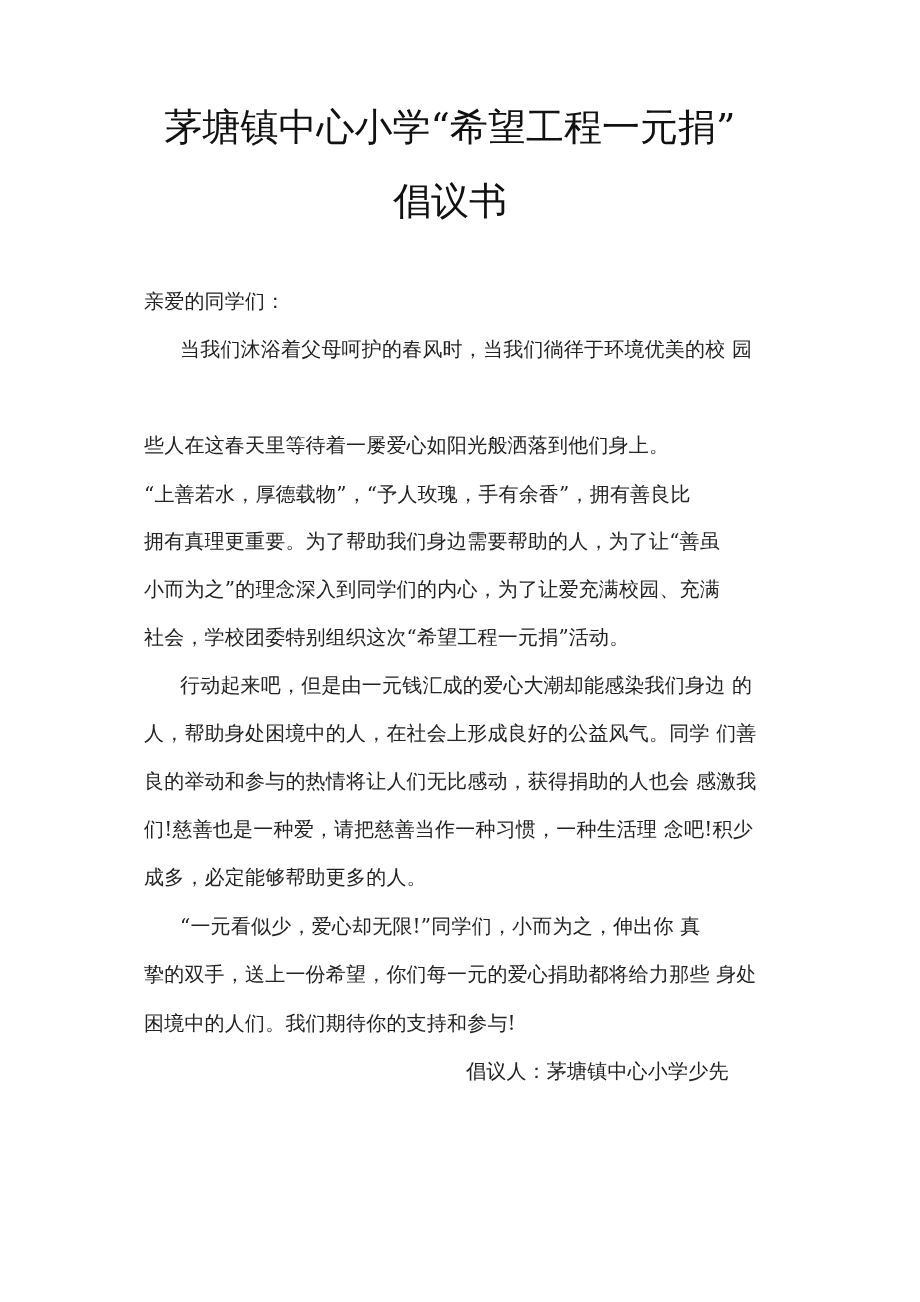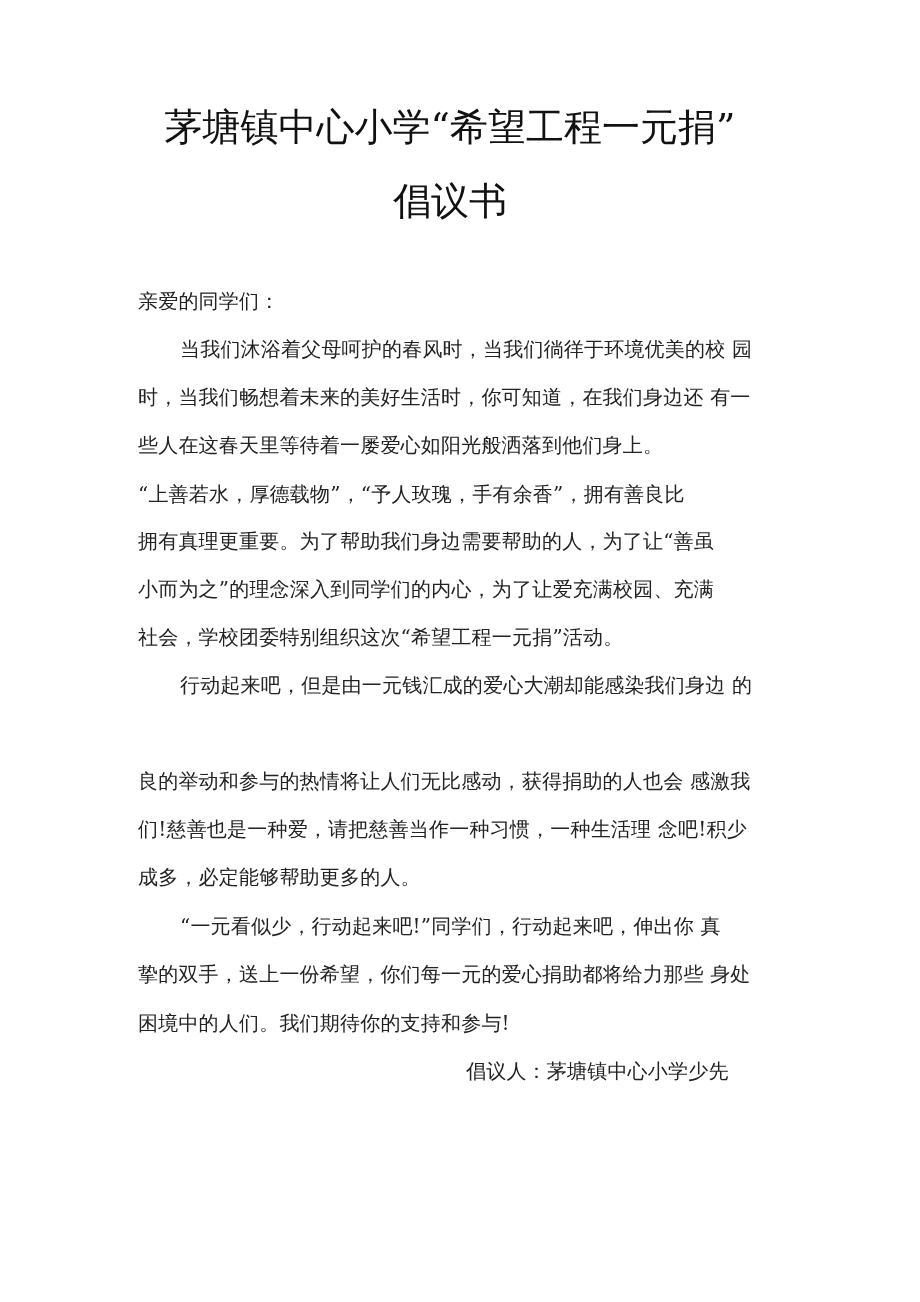--- a/index.html
+++ b/index.html
@@ -3,46 +3,46 @@
   <meta charset="utf-8">
   <style>
     html, body { margin: 0; padding: 0; background: #ffffff; }
     body { width: 920px; height: 1302px; position: relative; overflow: hidden;
            font-family: "DejaVu Serif", "Liberation Serif", serif; color: #111; }
     .page { position: absolute; left: 0; top: 0; width: 920px; height: 1302px; background: #fff; }
     .title { position: absolute; left: 0; width: 920px; text-align: center;
              font-size: 38px; line-height: 46px; white-space: nowrap; color: #111; }
     .t1 { top: 104px; left: -10px; }
     .t2 { top: 178px; left: -10px; }
-    .line { position: absolute; left: 138px; font-size: 20px; line-height: 26px;
+    .line { position: absolute; left: 144px; font-size: 20px; line-height: 26px;
             white-space: nowrap; color: #222; letter-spacing: 0.2px; }
     .indent { left: 180px; }
     .sign { left: 466px; }
   </style>
 </head>
 <body>
 
 <div class="page">
   <div class="title t1">茅塘镇中心小学“希望工程一元捐”</div>
   <div class="title t2">倡议书</div>
 
   <div class="line" style="top:288px;">亲爱的同学们：</div>
 
   <div class="line indent" style="top:336px;">当我们沐浴着父母呵护的春风时，当我们徜徉于环境优美的校 园</div>
-  <div class="line" style="top:384px;">时，当我们畅想着未来的美好生活时，你可知道，在我们身边还 有一</div>
   <div class="line" style="top:481px;">“上善若水，厚德载物”，“予人玫瑰，手有余香”，拥有善良比</div>
 
   <div class="line" style="top:432px;">些人在这春天里等待着一屡爱心如阳光般洒落到他们身上。</div>
   <div class="line" style="top:528px;">拥有真理更重要。为了帮助我们身边需要帮助的人，为了让“善虽</div>
   <div class="line" style="top:576px;">小而为之”的理念深入到同学们的内心，为了让爱充满校园、充满</div>
   <div class="line" style="top:624px;">社会，学校团委特别组织这次“希望工程一元捐”活动。</div>
 
   <div class="line indent" style="top:672px;">行动起来吧，但是由一元钱汇成的爱心大潮却能感染我们身边 的</div>
+  <div class="line" style="top:720px;">人，帮助身处困境中的人，在社会上形成良好的公益风气。同学 们善</div>
   <div class="line" style="top:768px;">良的举动和参与的热情将让人们无比感动，获得捐助的人也会 感激我</div>
   <div class="line" style="top:816px;">们!慈善也是一种爱，请把慈善当作一种习惯，一种生活理 念吧!积少</div>
   <div class="line" style="top:864px;text-align:center;">成多，必定能够帮助更多的人。</div>
 
-  <div class="line indent" style="top:913px;">“一元看似少，行动起来吧!”同学们，行动起来吧，伸出你  真</div>
+  <div class="line indent" style="top:913px;">“一元看似少，爱心却无限!”同学们，小而为之，伸出你  真</div>
   <div class="line" style="top:961px;">挚的双手，送上一份希望，你们每一元的爱心捐助都将给力那些 身处</div>
   <div class="line" style="top:1010px;">困境中的人们。我们期待你的支持和参与!</div>
 
   <div class="line sign" style="top:1058px;">倡议人：茅塘镇中心小学少先</div>
 </div>
 
 </body></html>

